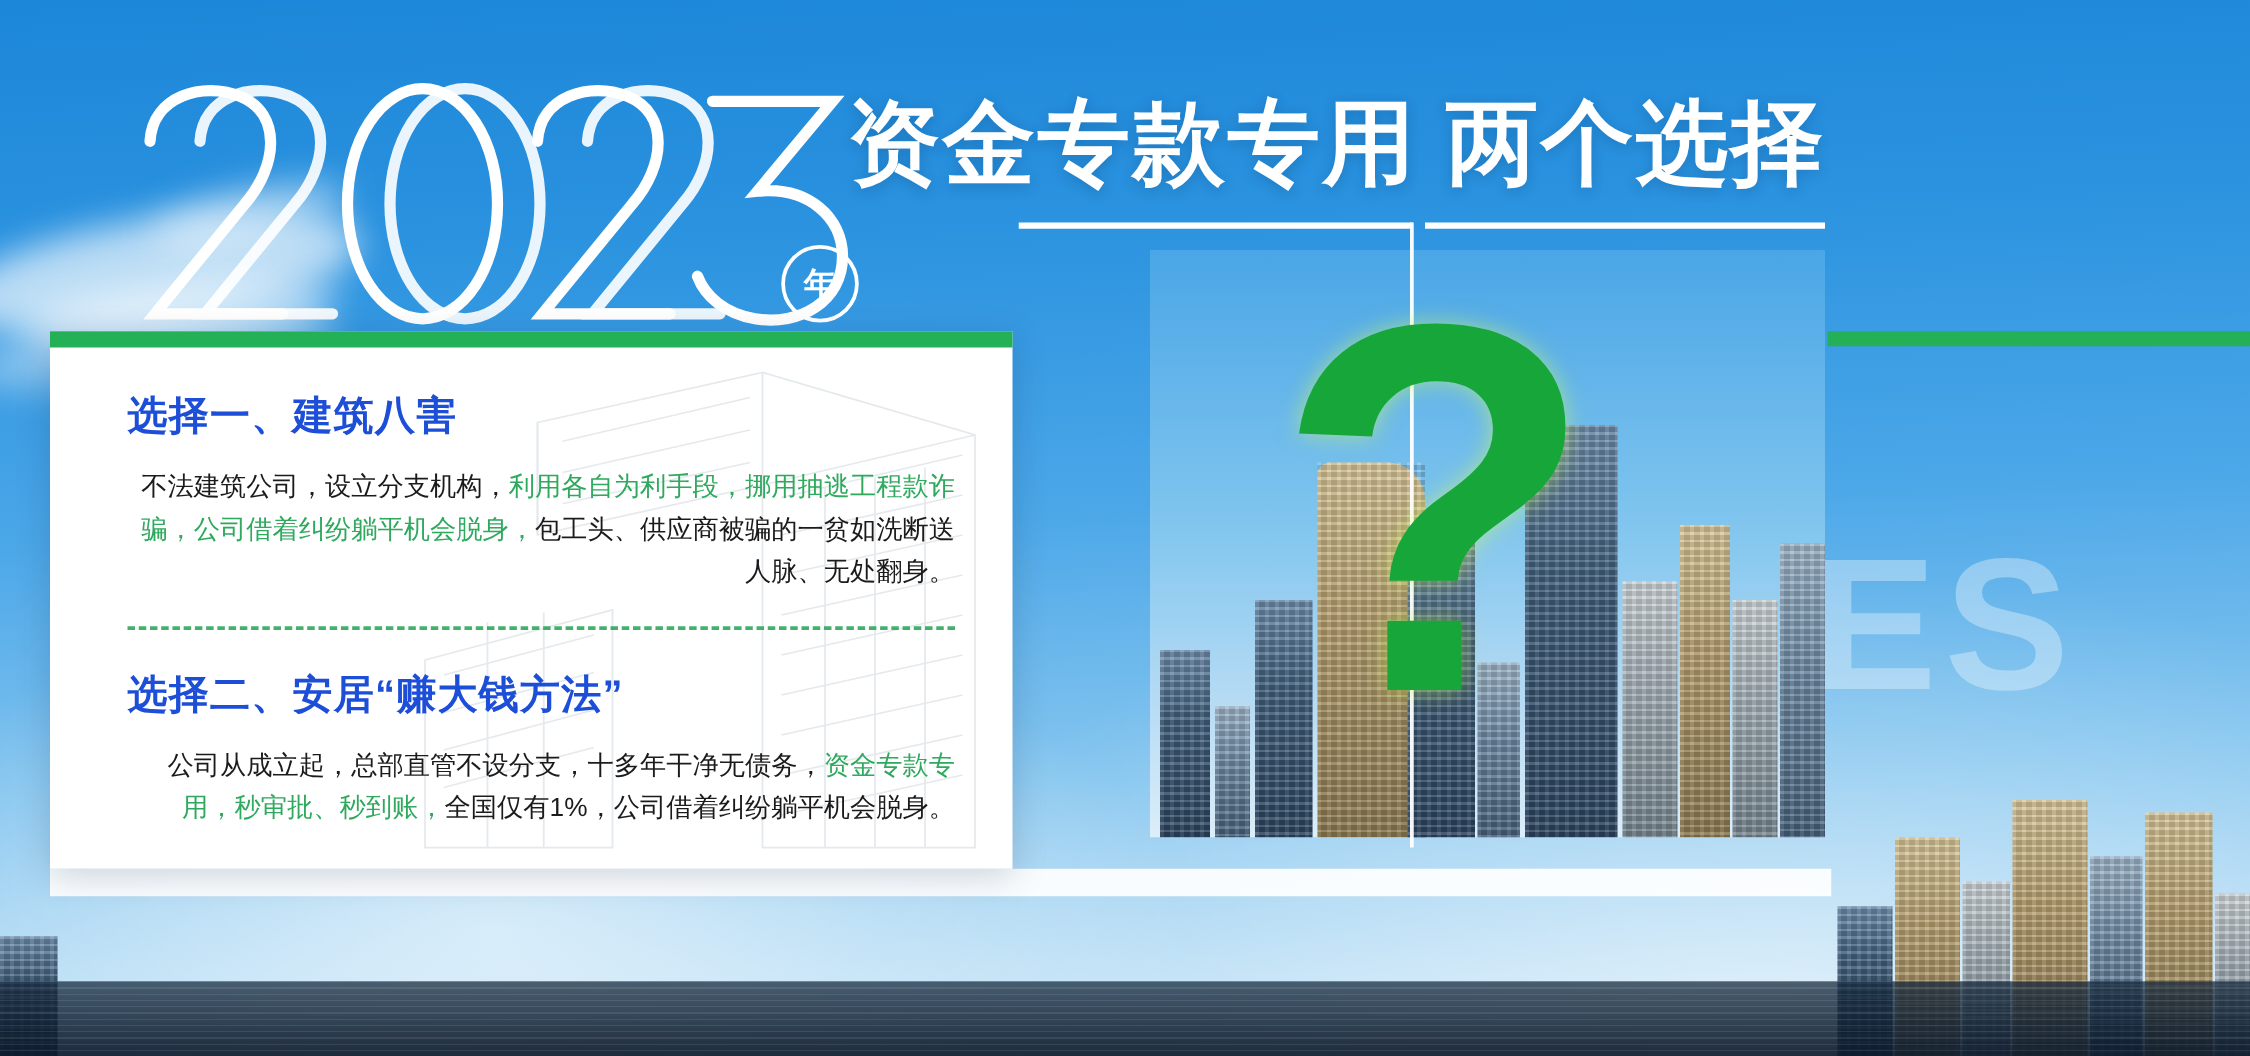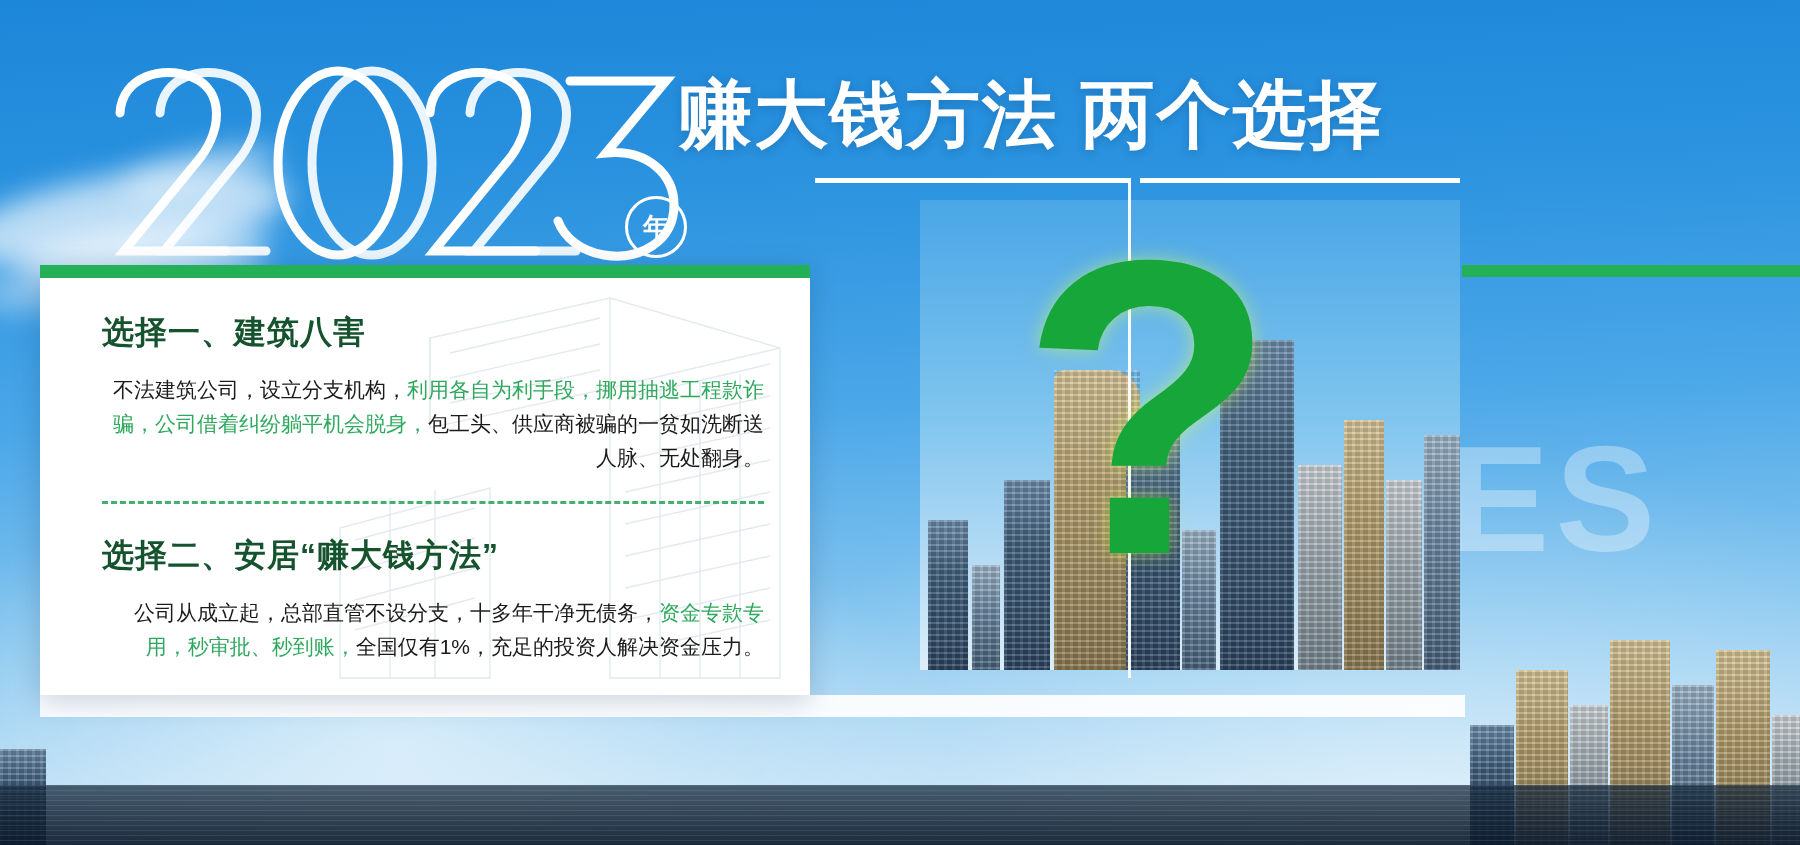--- a/index.html
+++ b/index.html
@@ -85,21 +85,21 @@
     position:absolute;left:40px;top:265px;width:770px;height:430px;background:#fff;
     box-shadow:0 6px 26px rgba(0,30,60,.18);
   }
   .card-top{position:absolute;left:0;top:0;width:100%;height:13px;background:#23b056;}
   .card-blueprint{
     position:absolute;inset:13px 0 0 0;overflow:hidden;opacity:.55;
   }
   .card-blueprint svg{position:absolute;right:-20px;top:0;width:520px;height:420px;}
   .card-inner{position:relative;padding:46px 46px 0 62px;}
 
-  .sec-title{color:#14532d;font-size:32px;font-weight:700;letter-spacing:1px;margin:0 0 18px 0;}
+  .sec-title{color:#1d4ed8;font-size:32px;font-weight:700;letter-spacing:1px;margin:0 0 18px 0;}
   .sec-body{font-size:21px;line-height:1.62;color:#1b1b1b;margin:0;text-align:right;}
   .sec-body .g{color:#2fa95e;}
   .divider{
     margin:26px 0 30px 0;height:0;border-top:3px dashed #2fa95e;opacity:.9;
   }
   .sec2{margin-top:4px;}
 
   
   .photo-panel{
     position:absolute;left:920px;top:200px;width:540px;height:470px;overflow:hidden;
@@ -169,21 +169,21 @@
         <ellipse cx="238" cy="108" rx="60" ry="92"></ellipse>
         <ellipse cx="272" cy="108" rx="60" ry="92" opacity=".9"></ellipse>
         <path d="M330,58 C332,22 372,10 402,22 C436,36 432,78 406,108 L334,196 L436,196"></path>
         <path d="M370,58 C372,22 412,10 442,22 C476,36 472,78 446,108 L374,196 L476,196" opacity=".9"></path>
         <path d="M470,26 L566,26 L506,98 C548,94 574,120 574,150 C574,186 540,206 504,200 C480,196 464,182 458,166"></path>
       </g>
     </svg>
   </div>
   <div class="year-badge">年</div>
 
-  <div class="headline">赚大钱方法 两个选择</div>
+  <div class="headline">资金专款专用 两个选择</div>
 
   <div class="green-accent"></div>
 
   <div class="city">
     <div class="bld glassA" style="left:1470px;width:44px;height:120px;"></div>
     <div class="bld glassB" style="left:1516px;width:52px;height:175px;"></div>
     <div class="bld glassD" style="left:1570px;width:38px;height:140px;"></div>
     <div class="bld glassB" style="left:1610px;width:60px;height:205px;"></div>
     <div class="bld glassC" style="left:1672px;width:42px;height:160px;"></div>
     <div class="bld glassB" style="left:1716px;width:54px;height:195px;"></div>
@@ -217,20 +217,20 @@
 
       <h2 class="sec-title">选择一、建筑八害</h2>
       <p class="sec-body">
         <span>不法建筑公司，设立分支机构，</span><span class="g">利用各自为利手段，挪用抽逃工程款诈骗，公司借着纠纷躺平机会脱身，</span><span>包工头、供应商被骗的一贫如洗断送人脉、无处翻身。</span>
       </p>
 
       <div class="divider"></div>
 
       <h2 class="sec-title sec2">选择二、安居“赚大钱方法”</h2>
       <p class="sec-body">
-        <span>公司从成立起，总部直管不设分支，十多年干净无债务，</span><span class="g">资金专款专用，秒审批、秒到账，</span><span>全国仅有1%，充足的投资人解决资金压力。</span>
+        <span>公司从成立起，总部直管不设分支，十多年干净无债务，</span><span class="g">资金专款专用，秒审批、秒到账，</span><span>全国仅有1%，公司借着纠纷躺平机会脱身。</span>
       </p>
 
     </div>
   </div>
 
 
 </div>
 
 </body></html>

